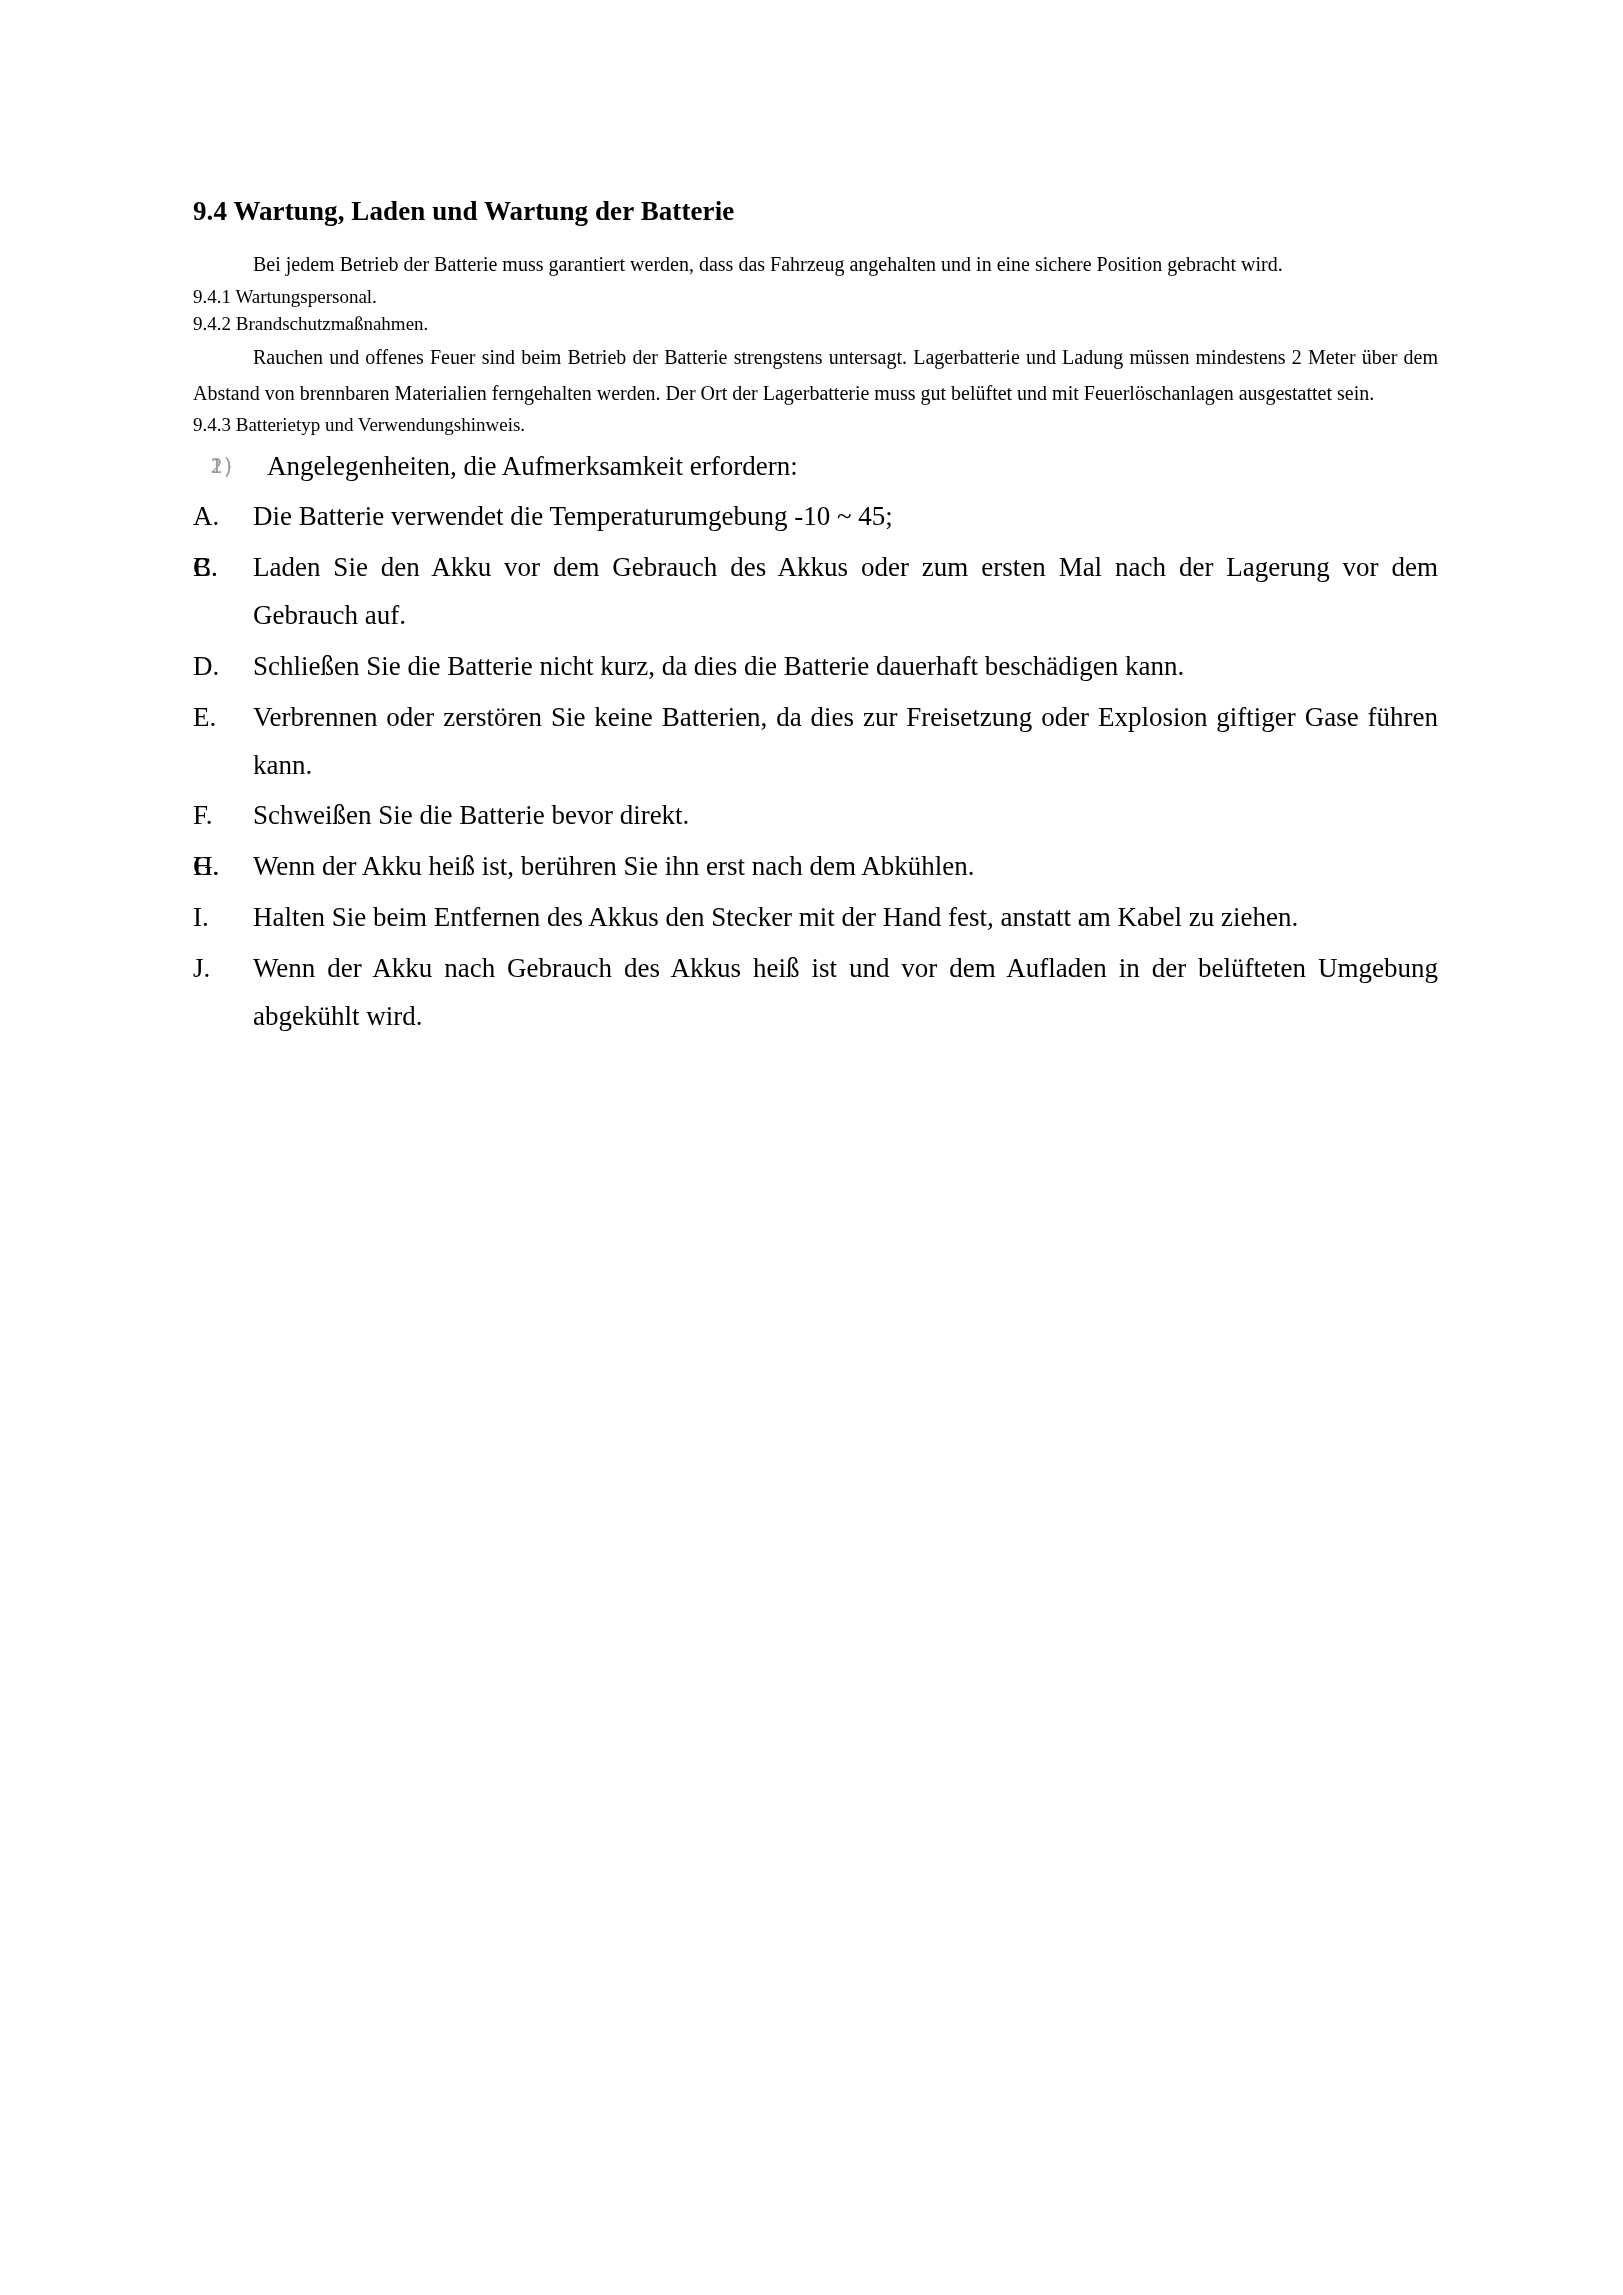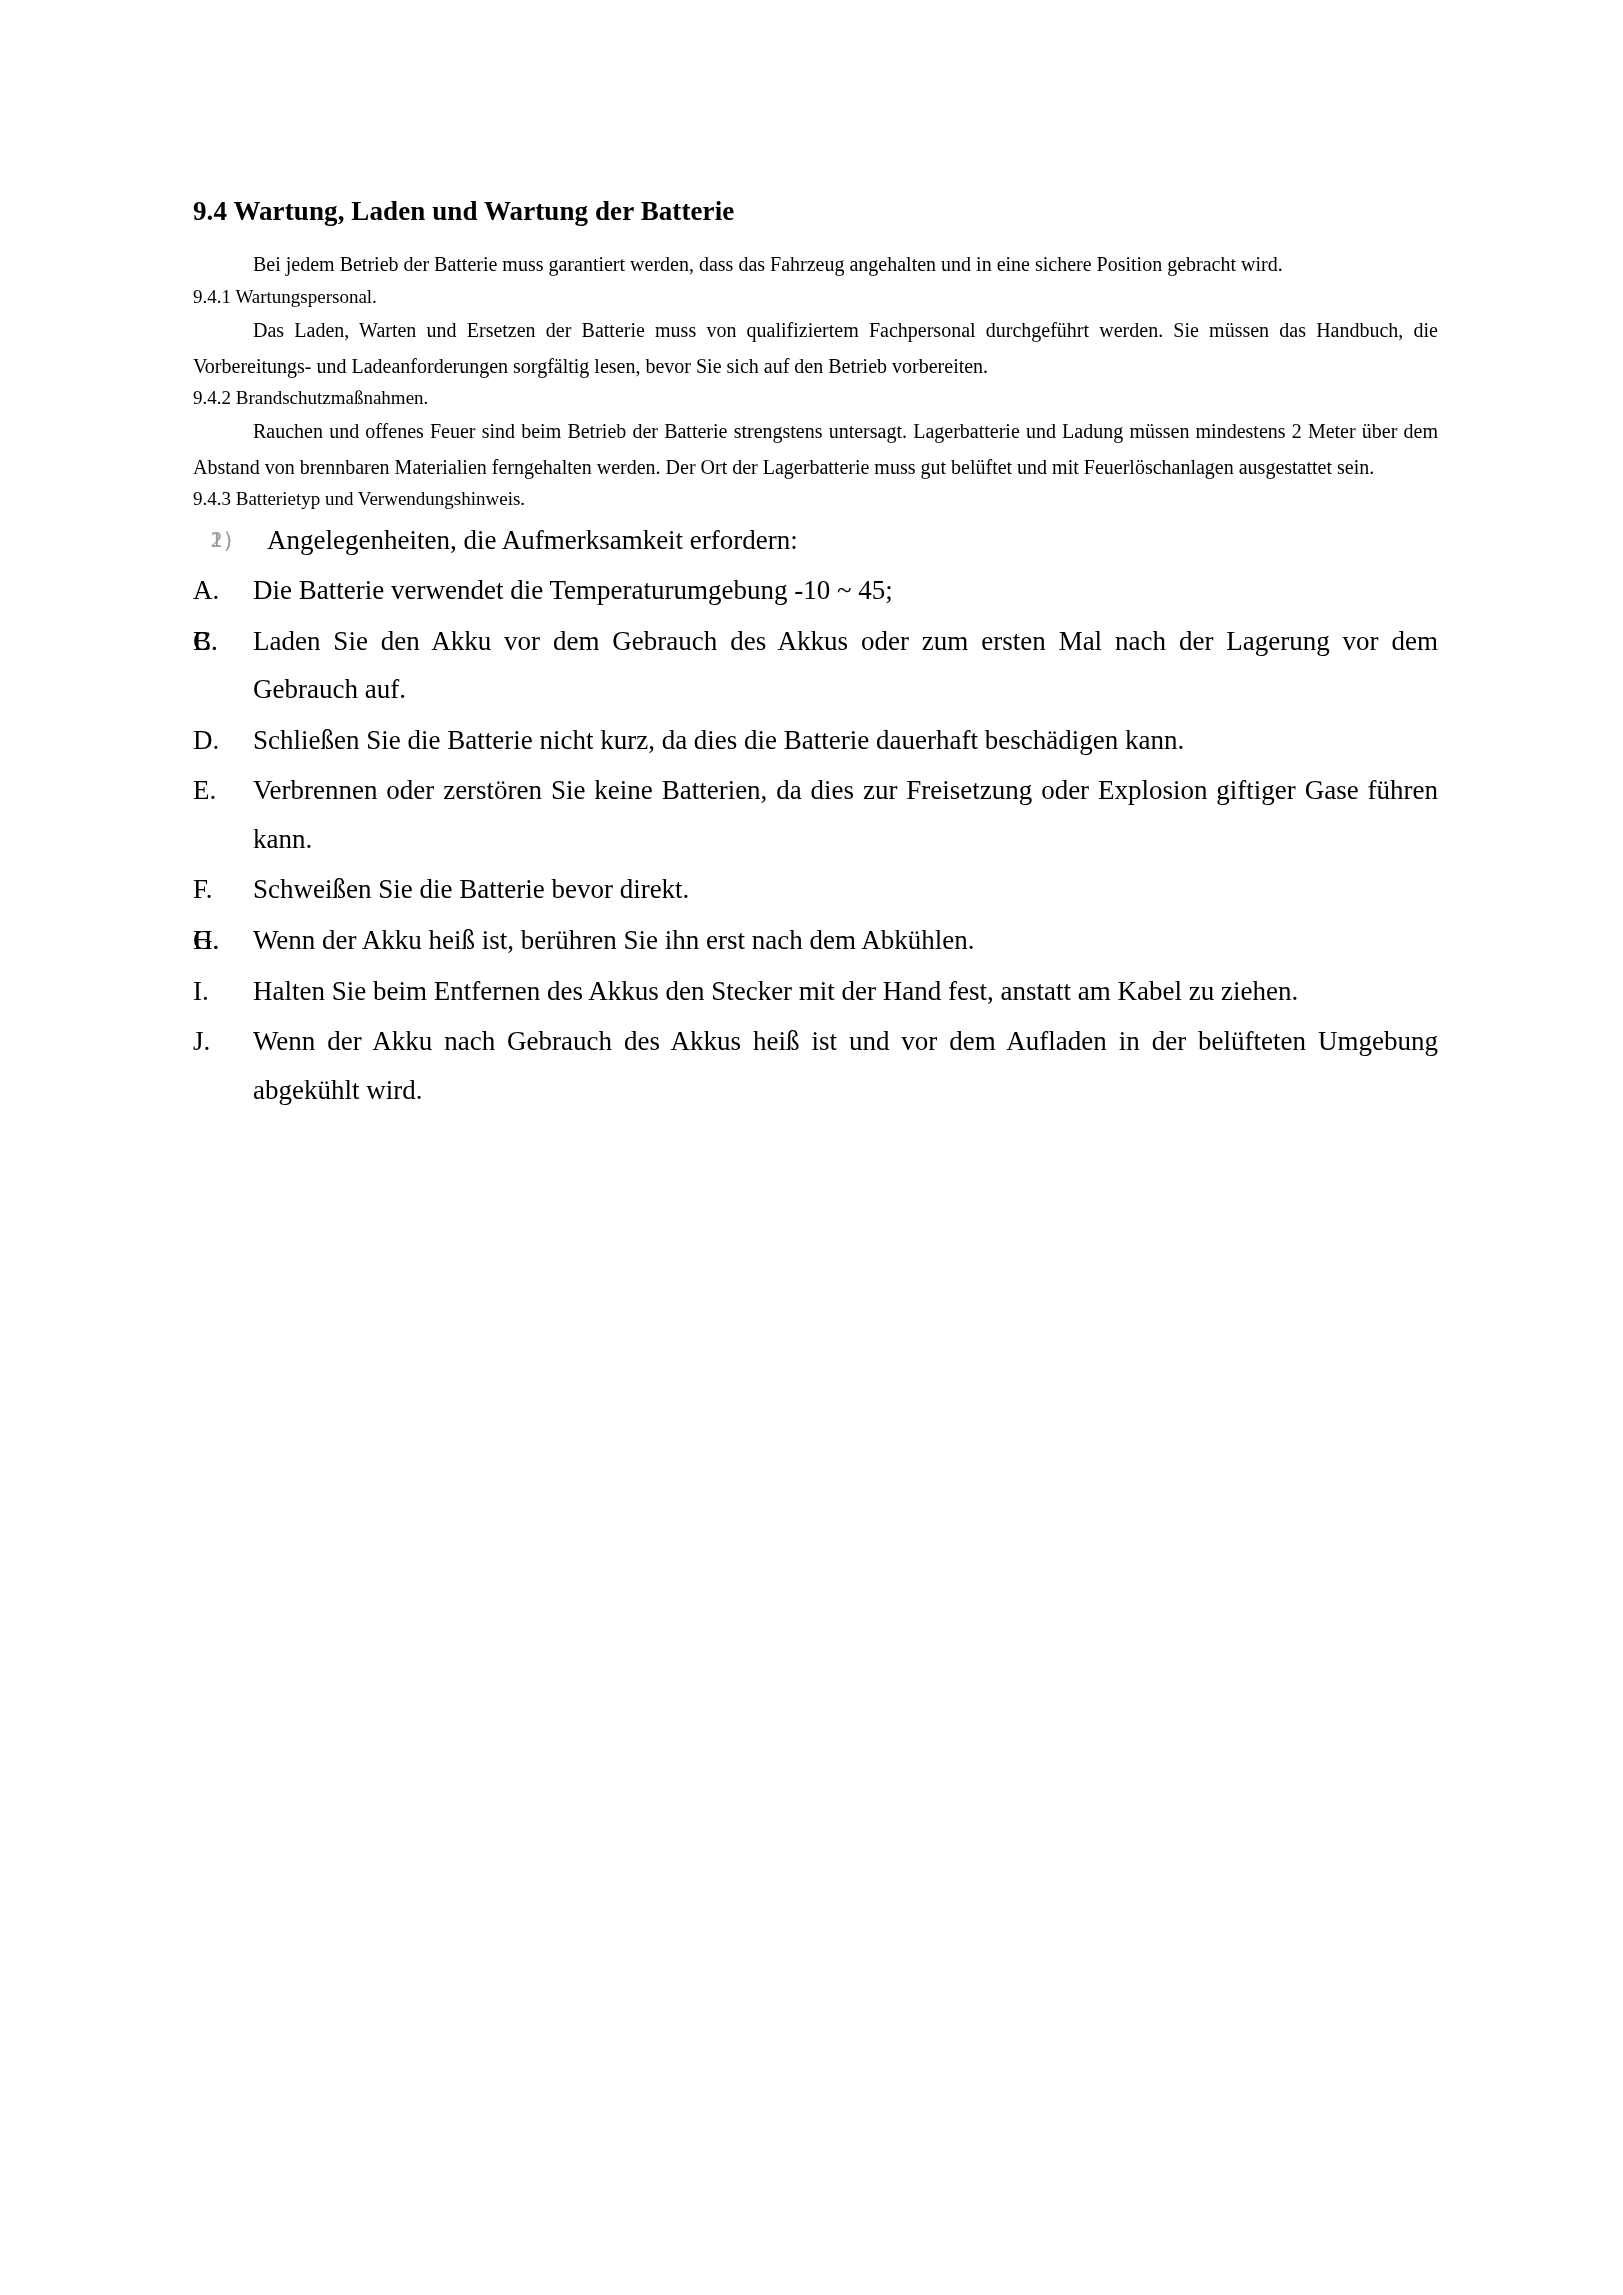--- a/index.html
+++ b/index.html
@@ -119,21 +119,20 @@
 
 <div class="page">
   <div class="content">
 
     <h1 class="h-section">9.4 Wartung, Laden und Wartung der Batterie</h1>
 
     <p class="para">Bei jedem Betrieb der Batterie muss garantiert werden, dass das Fahrzeug angehalten und in eine sichere Position gebracht wird.</p>
 
     <h2 class="h-sub">9.4.1 Wartungspersonal.</h2>
 
-    <p class="para">Das Laden, Warten und Ersetzen der Batterie muss von qualifiziertem Fachpersonal durchgeführt werden. Sie müssen das Handbuch, die Vorbereitungs- und Ladeanforderungen sorgfältig lesen, bevor Sie sich auf den Betrieb vorbereiten.</p>
 
     <h2 class="h-sub">9.4.2 Brandschutzmaßnahmen.</h2>
 
     <p class="para">Rauchen und offenes Feuer sind beim Betrieb der Batterie strengstens untersagt. Lagerbatterie und Ladung müssen mindestens 2 Meter über dem Abstand von brennbaren Materialien ferngehalten werden. Der Ort der Lagerbatterie muss gut belüftet und mit Feuerlöschanlagen ausgestattet sein.</p>
 
     <h2 class="h-sub">9.4.3 Batterietyp und Verwendungshinweis.</h2>
 
     <ul class="num-list">
       <li class="num-item">
         <span class="marker">1）</span>

